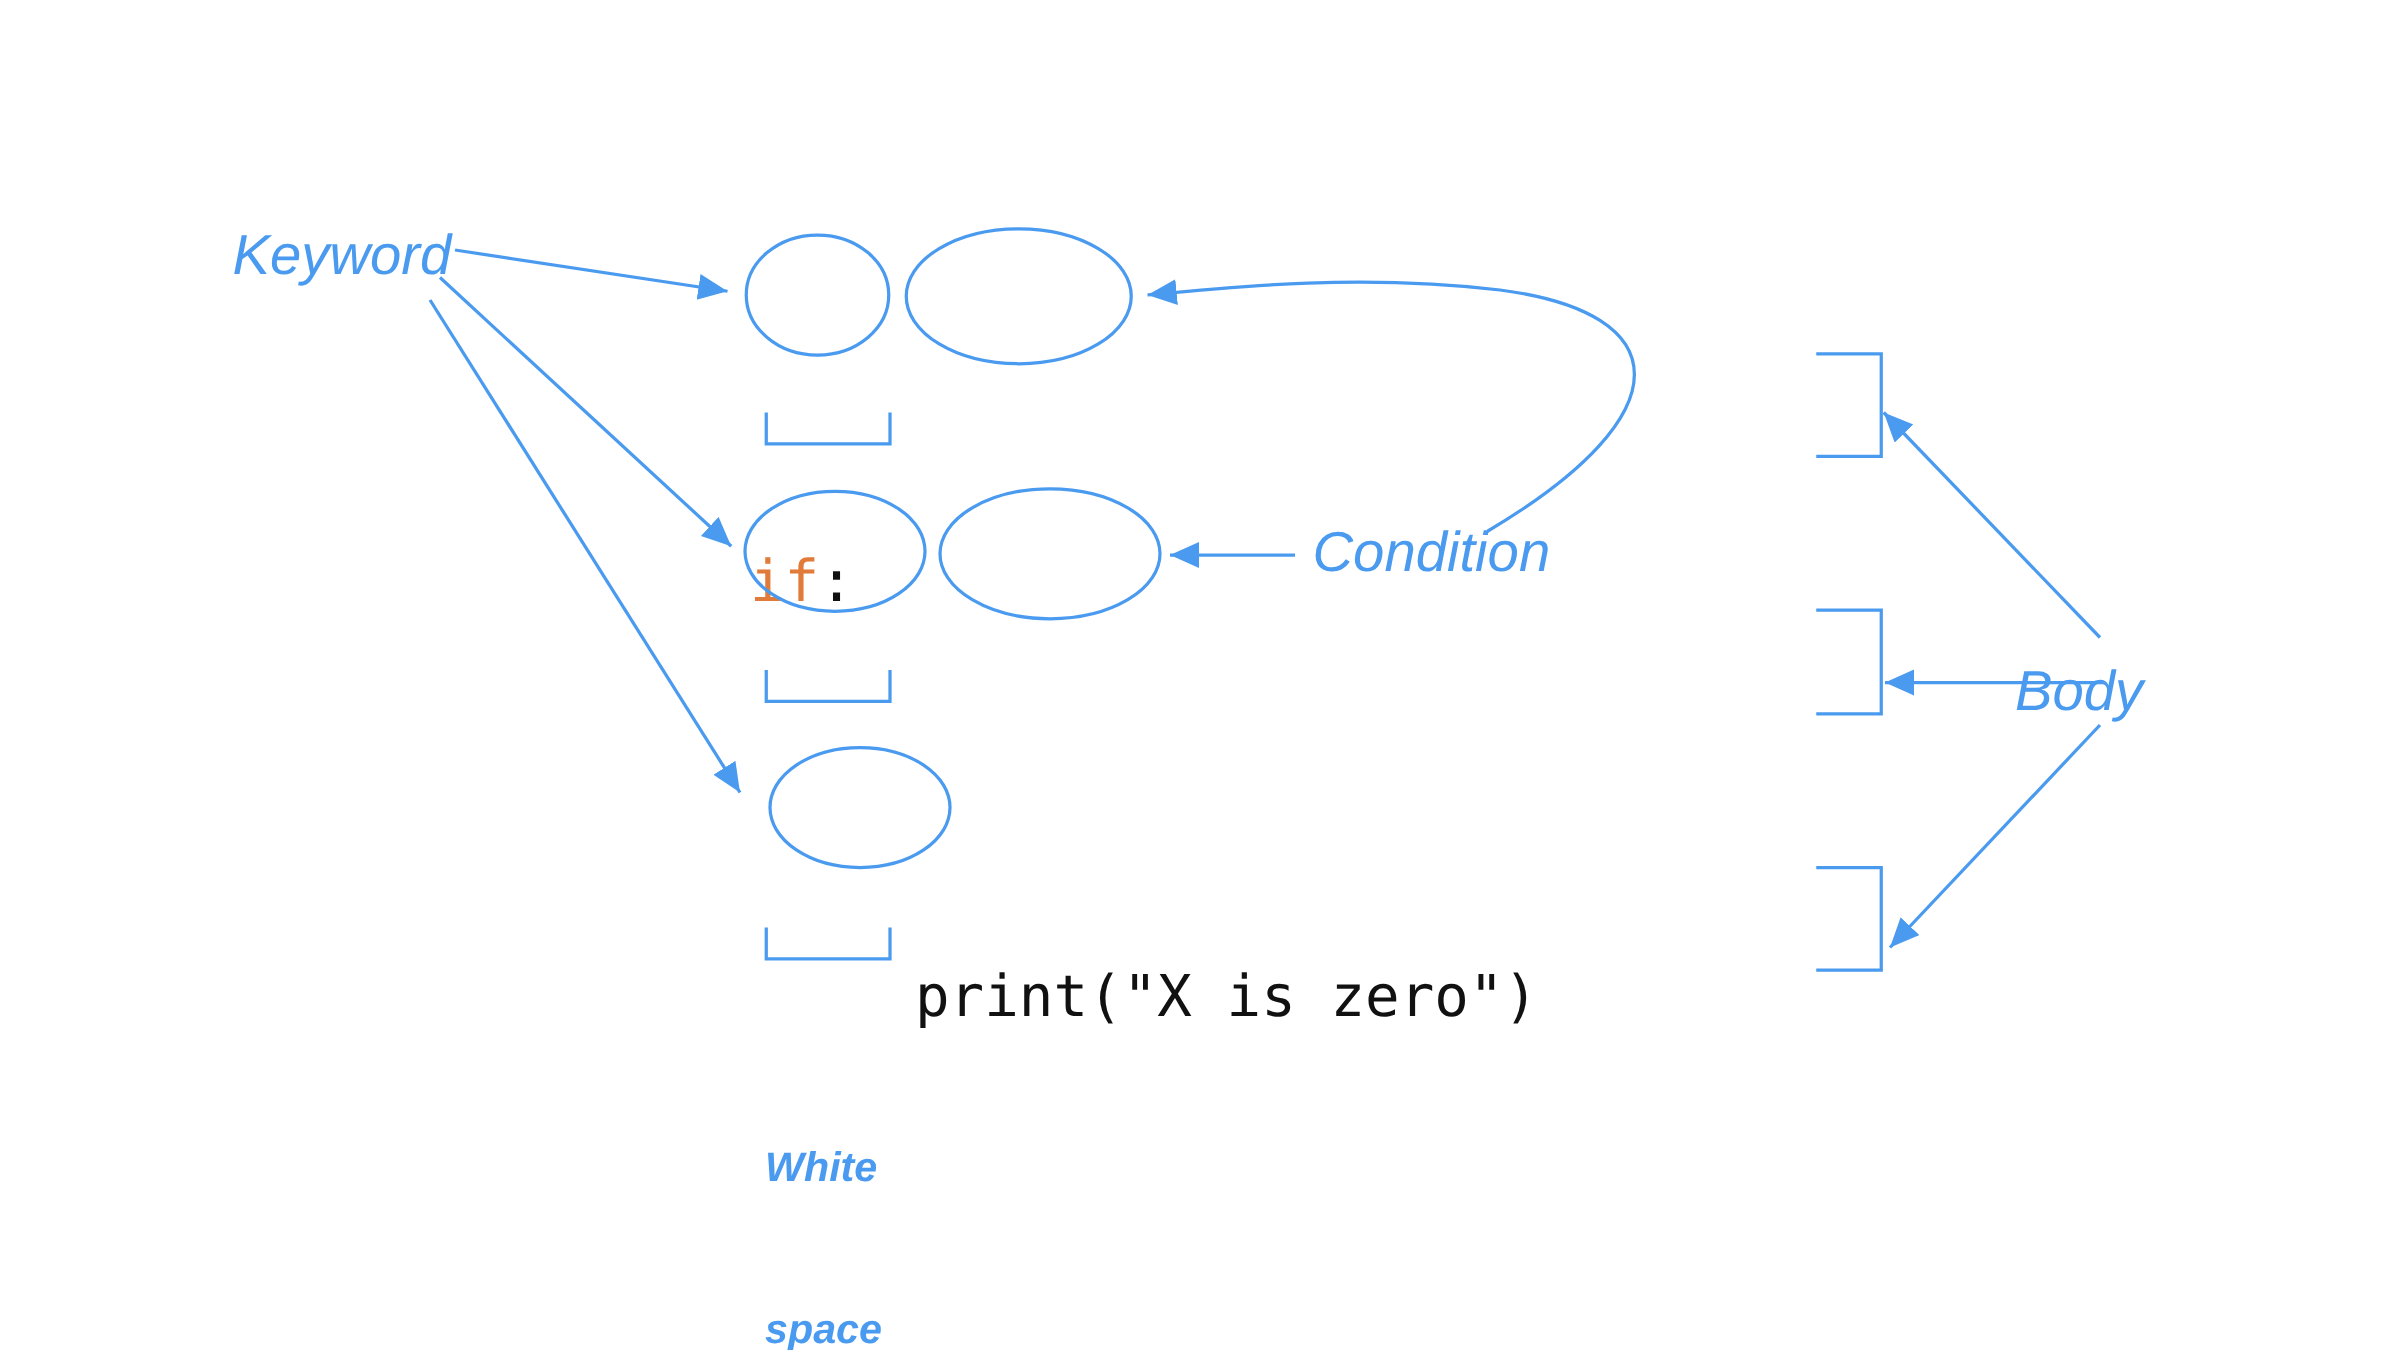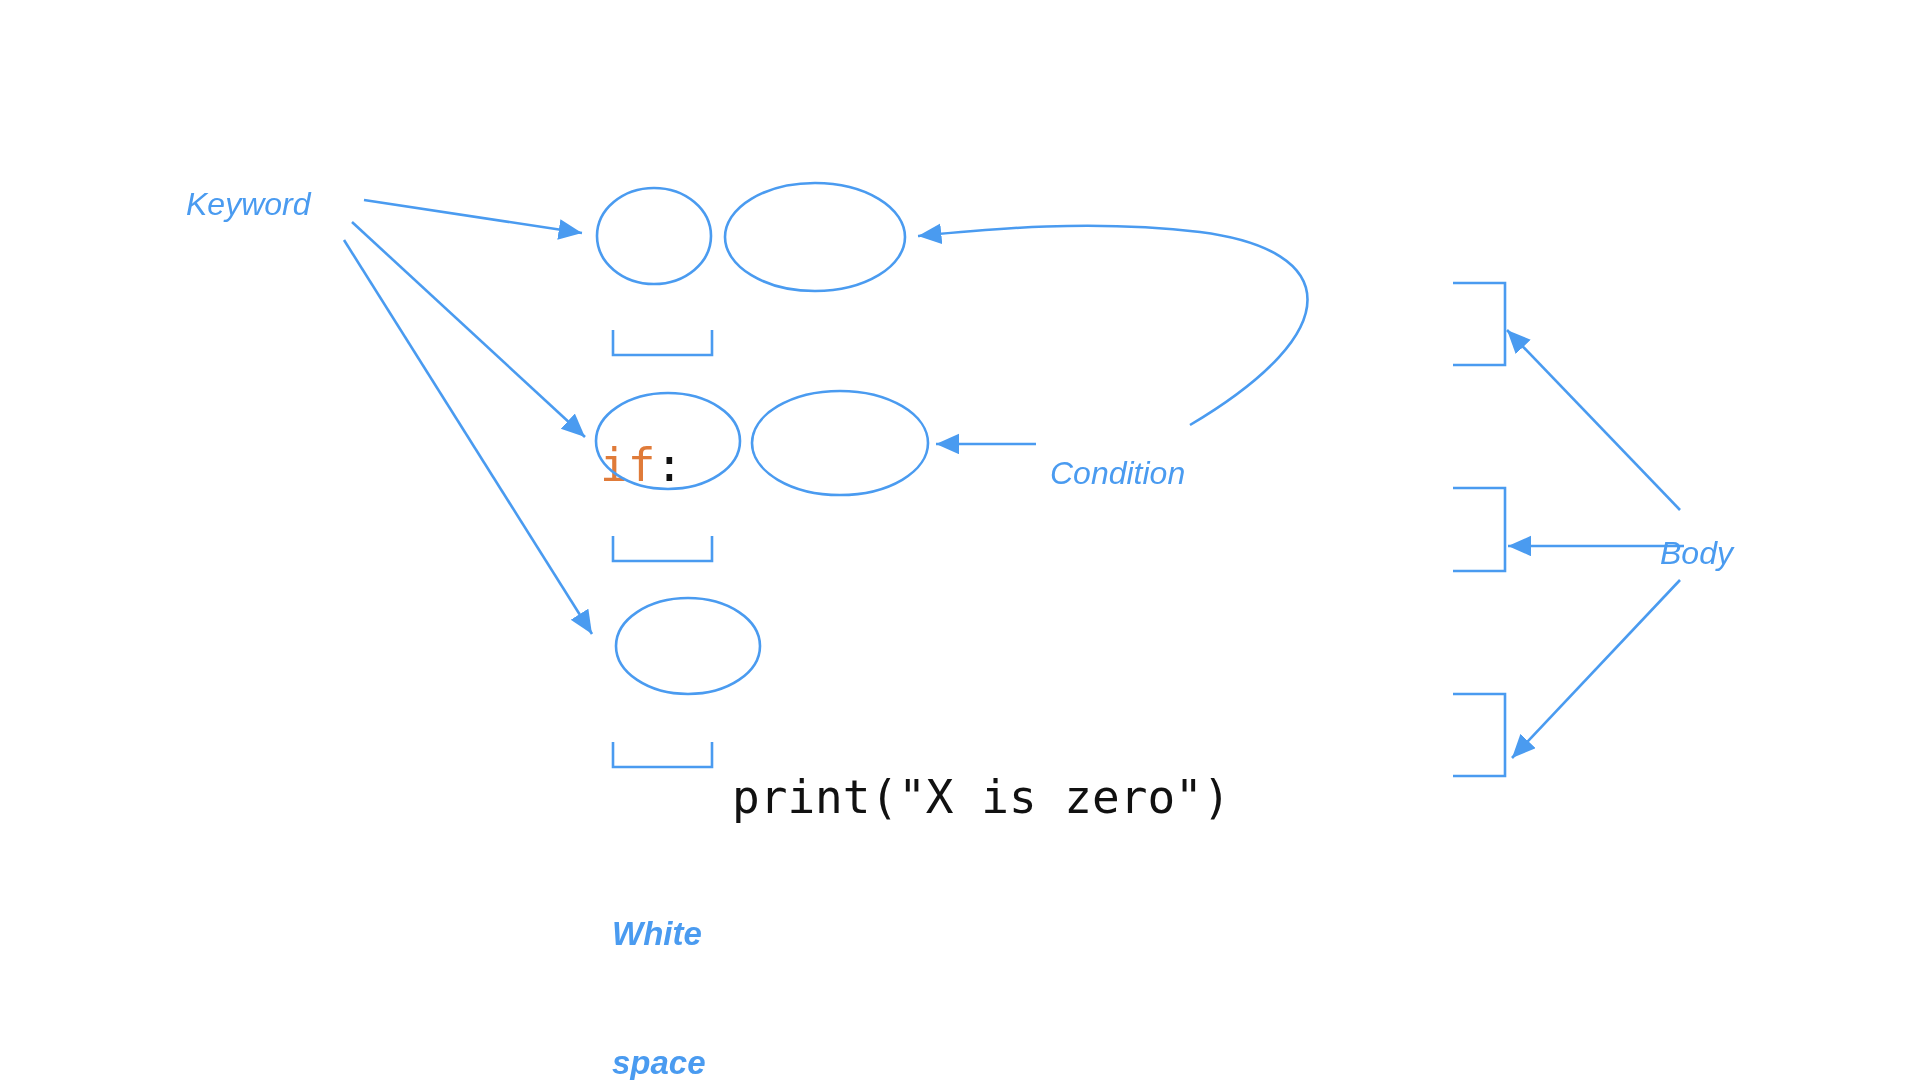--- a/index.html
+++ b/index.html
@@ -58,27 +58,27 @@
   .cond {
     color: #111111;
   }
 
   
   .label {
     position: absolute;
     color: #4A9BF0;
     font-family: "Liberation Sans", sans-serif;
     font-style: italic;
-    font-size: 32px;
+    font-size: 45px;
     white-space: pre;
     line-height: 44px;
   }
   .label-keyword { left: 186px; top: 182px; }
-  .label-condition { left: 1050px; top: 451px; }
-  .label-body { left: 1660px; top: 531px; }
+  .label-condition { left: 1050px; top: 420px; }
+  .label-body { left: 1612px; top: 531px; }
   .label-whitespace {
     left: 612px;
     top: 826px;
     font-weight: bold;
     font-size: 33px;
     line-height: 43px;
   }
 </style>
 </head>
 <body>

